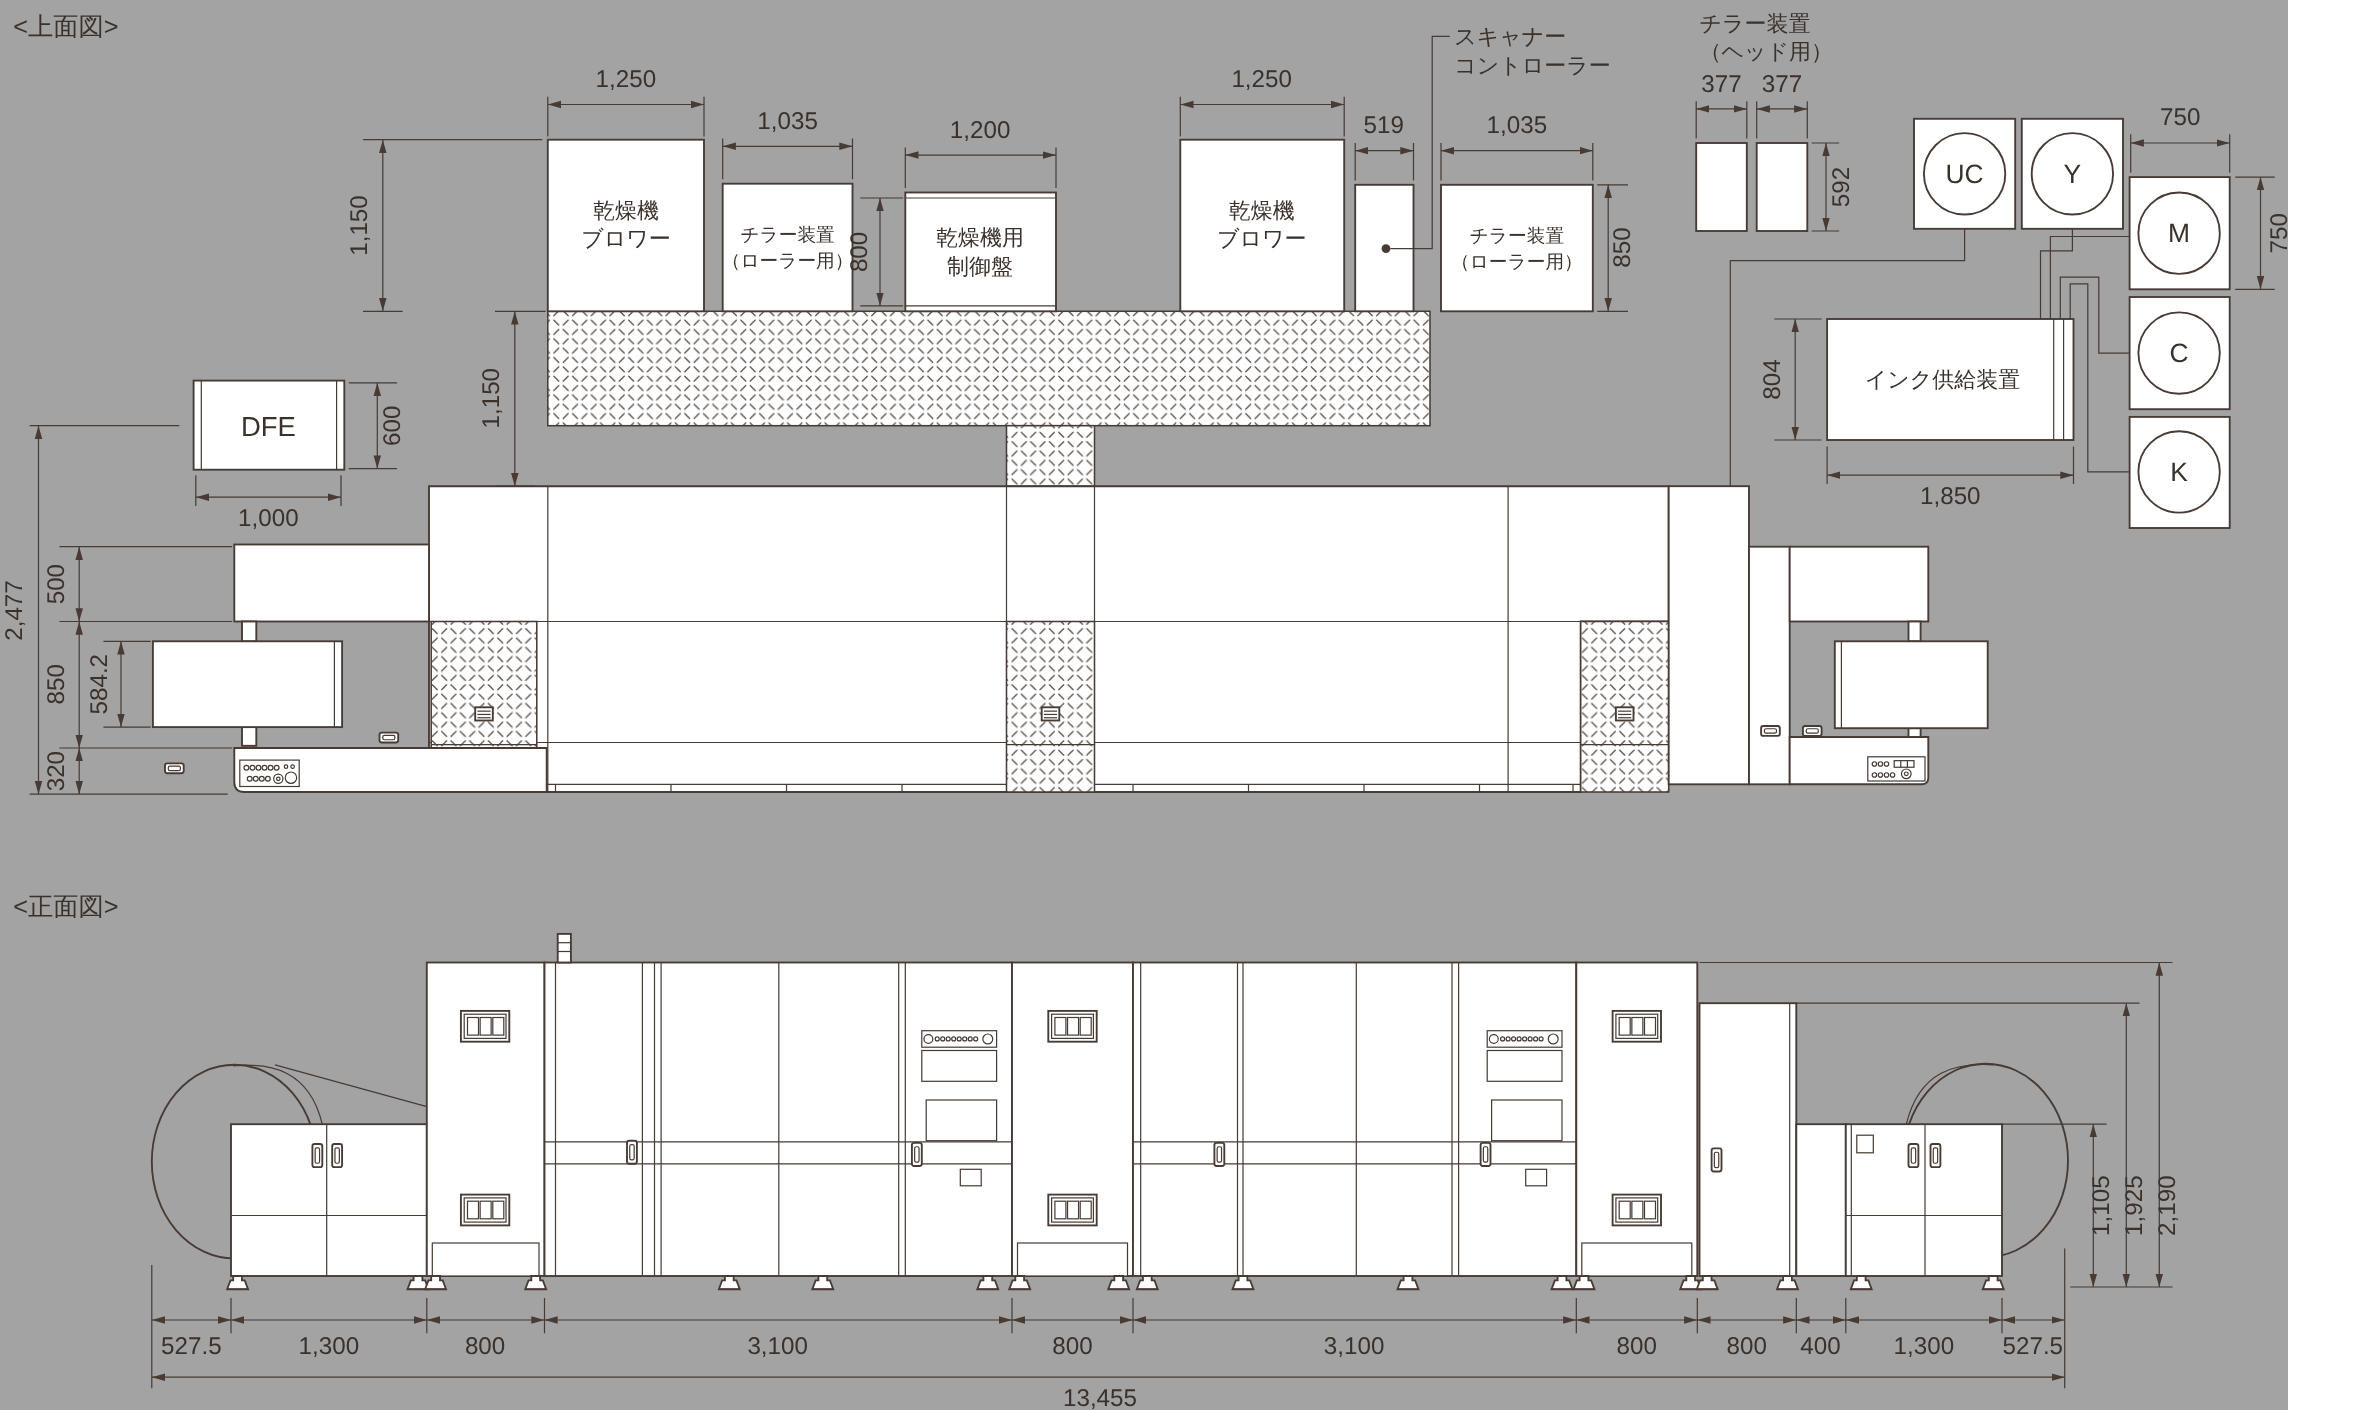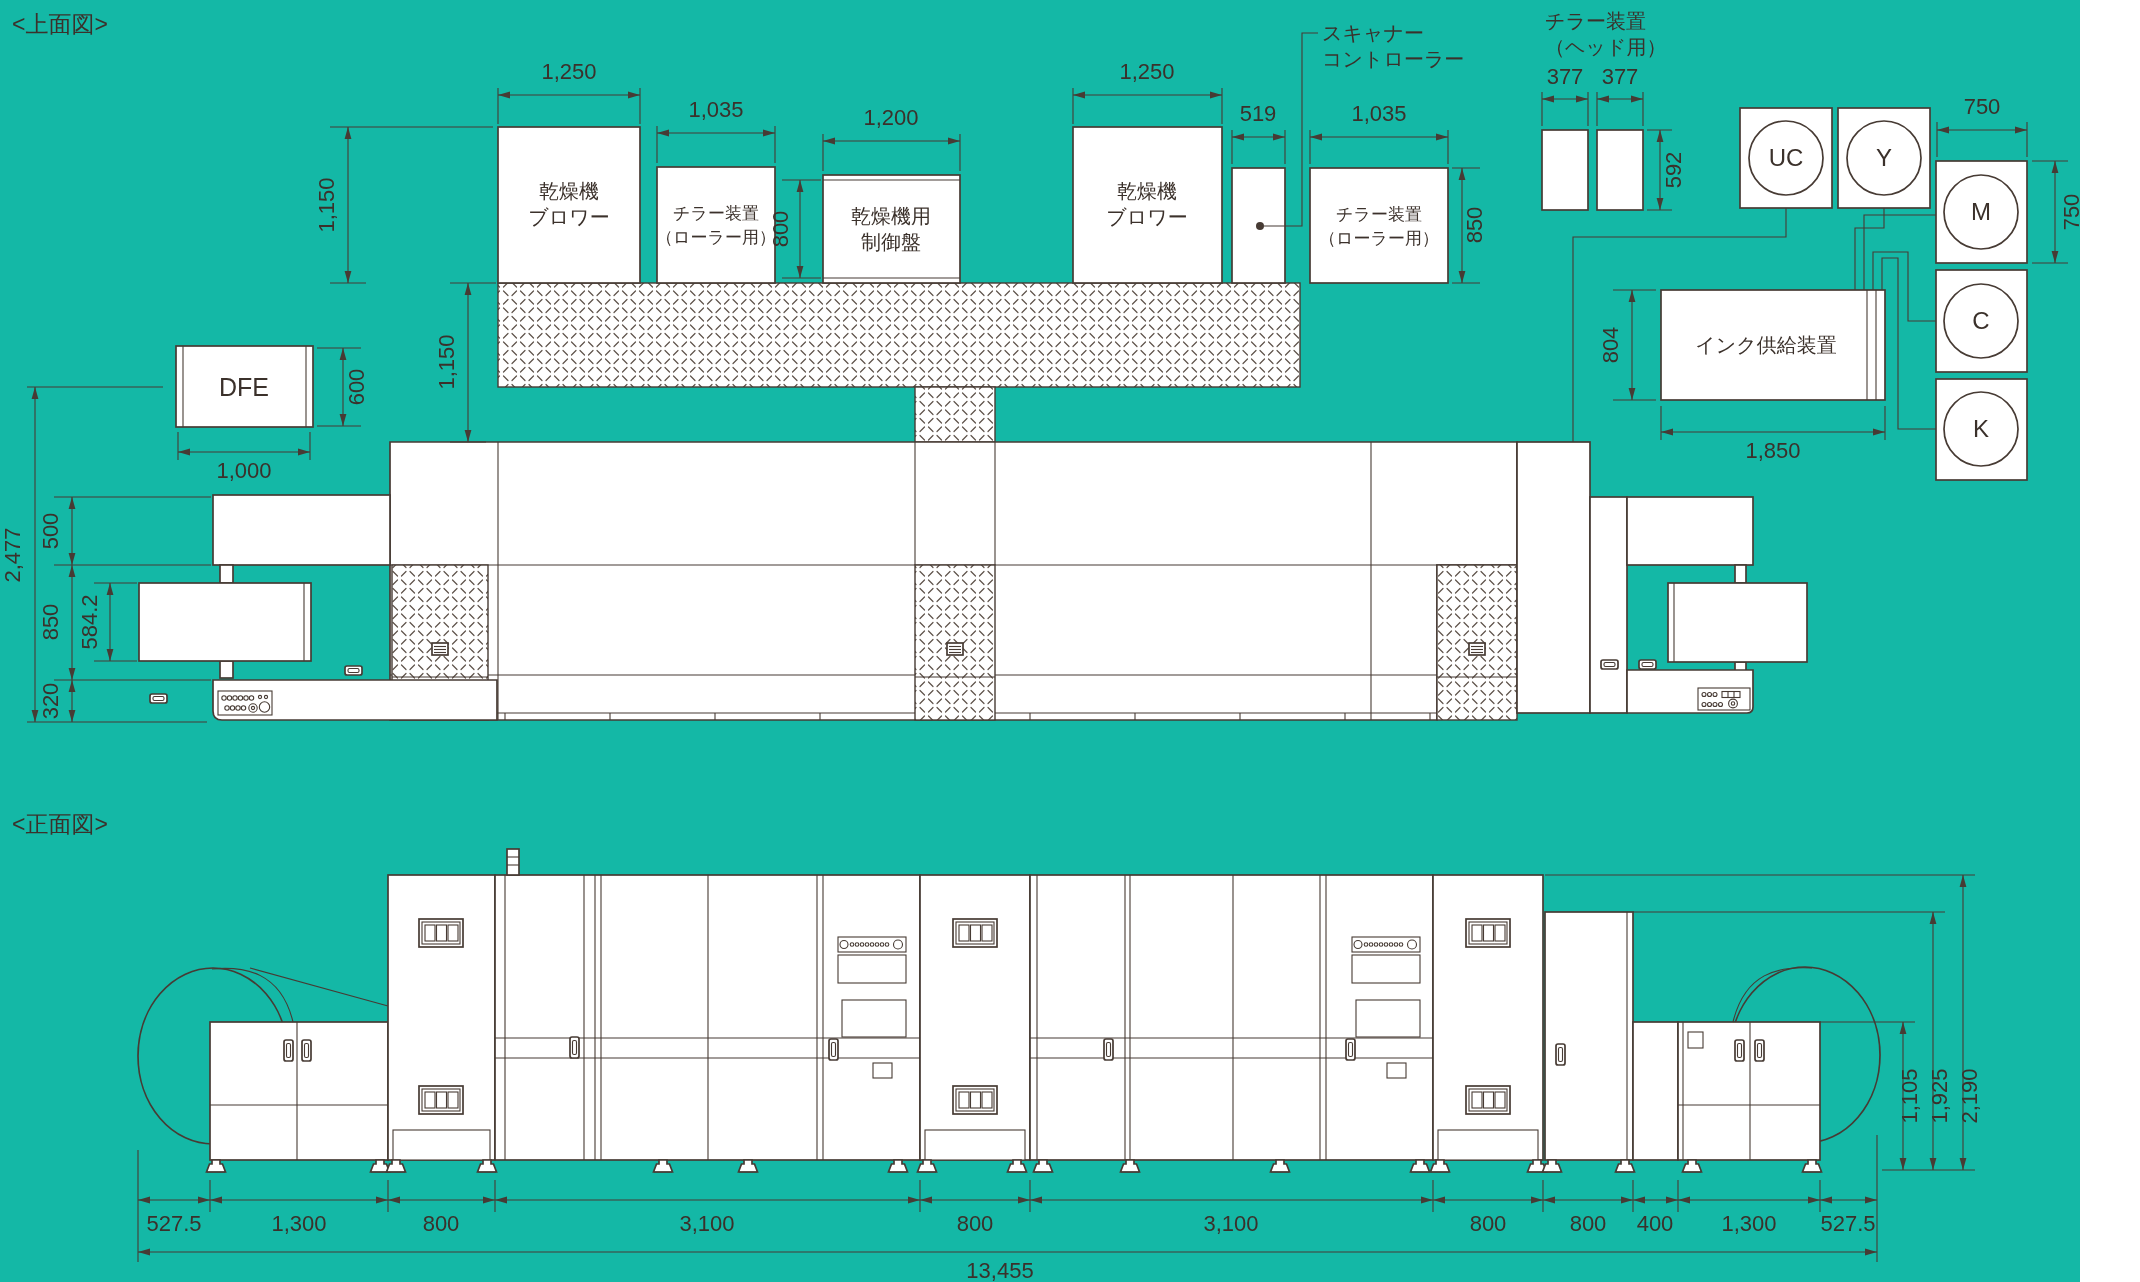--- a/index.html
+++ b/index.html
@@ -1,16 +1,16 @@
 <!DOCTYPE html>
 <html><head>
 <meta charset="utf-8">
 <style>
   html,body{margin:0;padding:0;background:#fff}
-  .stage{position:relative;width:2080px;height:1282px;background:#14b8a6;overflow:hidden}
+  .stage{position:relative;width:2080px;height:1282px;background:#a3a3a3;overflow:hidden}
   svg{display:block}
   .s  {fill:none;stroke:#473b34;stroke-width:1.7}
   .sw {fill:#ffffff;stroke:#473b34;stroke-width:1.7}
   .t  {fill:none;stroke:#473b34;stroke-width:1.1}
   .tw {fill:#ffffff;stroke:#473b34;stroke-width:1.1}
   .d  {fill:none;stroke:#473b34;stroke-width:1.1}
   .h  {fill:url(#hp);stroke:#473b34;stroke-width:1.4}
   text{fill:#3b312b;font-family:"Liberation Sans",sans-serif}
   .td {font-size:22px;text-anchor:middle}
   .tj {font-size:20px;text-anchor:middle}

